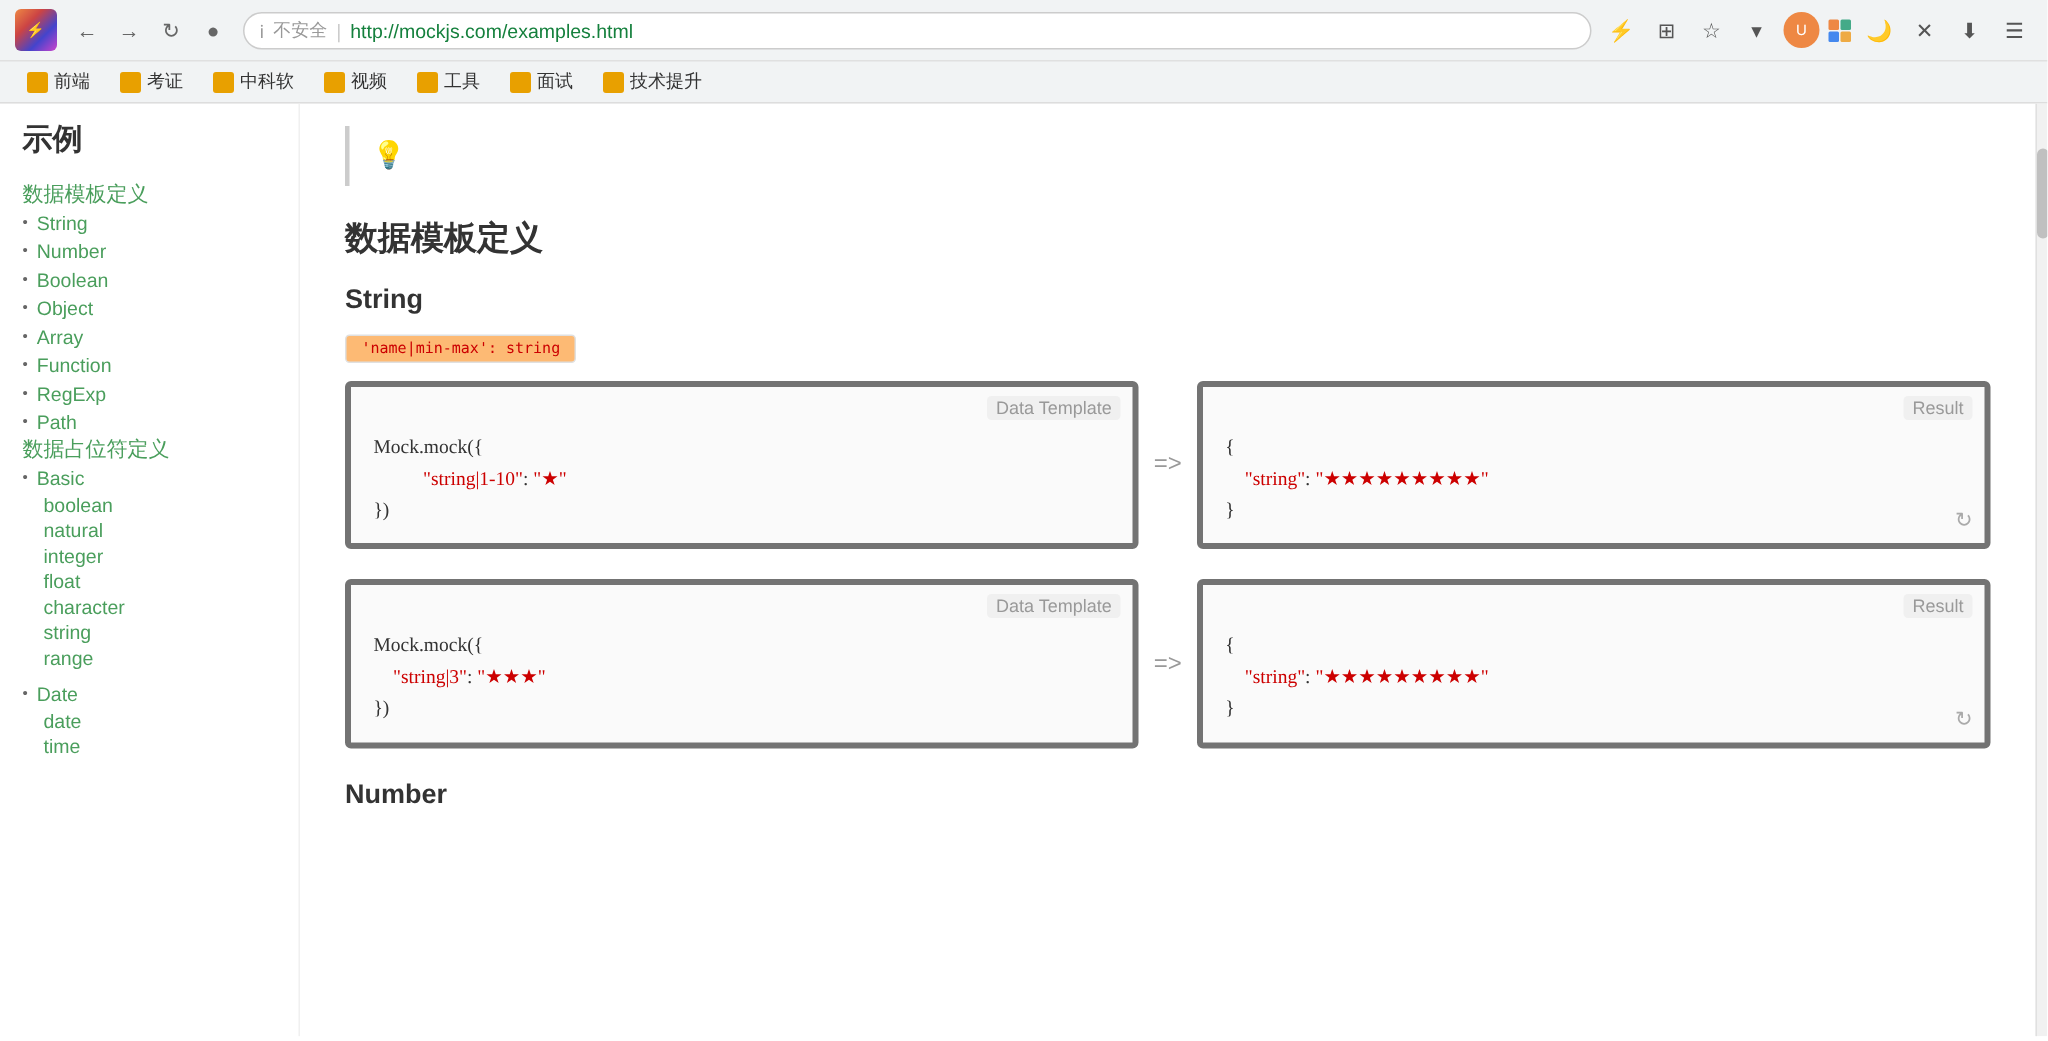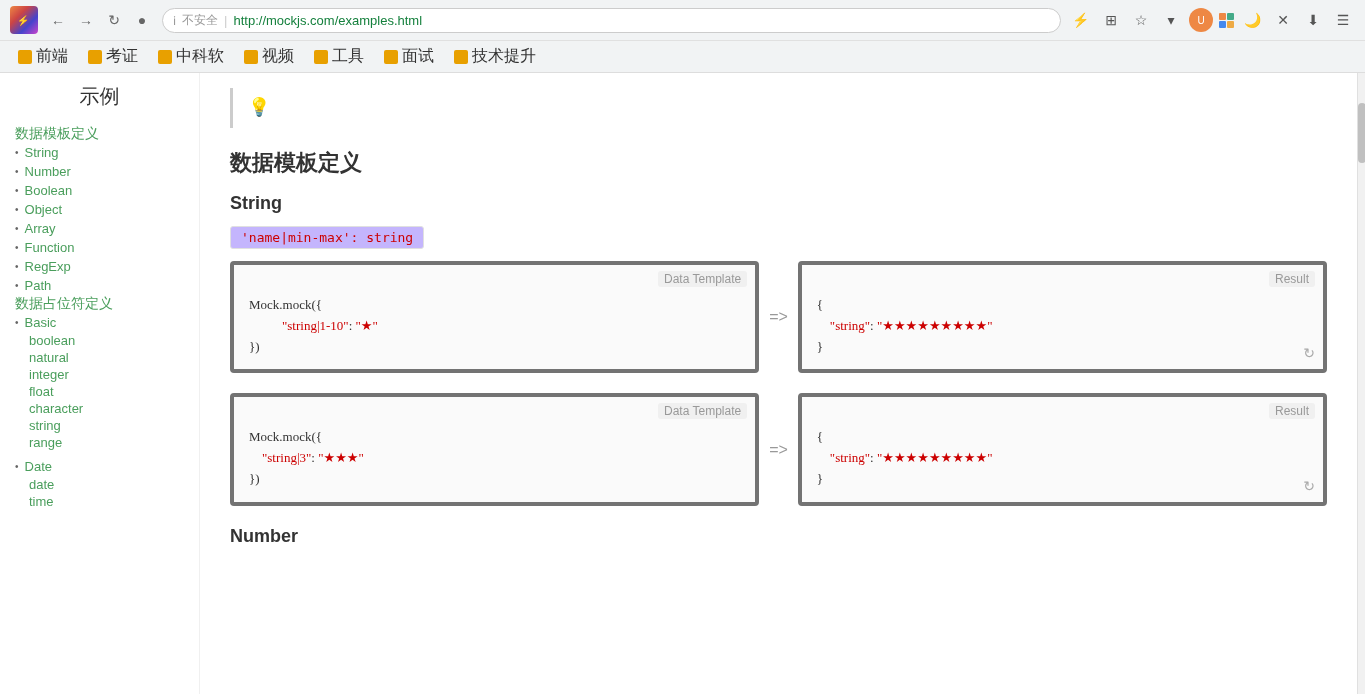--- a/index.html
+++ b/index.html
@@ -63,21 +63,21 @@
       border-top: 1px solid #e0e0e0;
       background: #f1f3f4;
     }
     .bookmark-item {
       display: flex;
       align-items: center;
       gap: 4px;
       padding: 2px 8px;
       cursor: pointer;
       border-radius: 4px;
-      font-size: 16px;
+      font-size: 12px;
       color: #333;
     }
     .bookmark-icon {
       width: 14px; height: 14px;
       background: #e8a000;
       border-radius: 2px;
       display: inline-block;
     }
 
     
@@ -92,22 +92,21 @@
       width: 200px;
       padding: 10px 15px;
       overflow-y: auto;
       flex-shrink: 0;
       border-right: 1px solid #f0f0f0;
     }
     .page-title {
       font-size: 20px;
       color: #333;
       margin-bottom: 15px;
-      font-weight: normal;
-      text-align: center;
+      font-weight: bold;
     }
     .sidebar-section-title {
       color: #4a9e5c;
       font-size: 14px;
       margin-bottom: 8px;
       margin-top: 10px;
       cursor: pointer;
       text-decoration: none;
     }
     .sidebar-item {
@@ -163,26 +162,26 @@
     }
     .subsection-title {
       font-size: 18px;
       font-weight: bold;
       color: #333;
       margin-bottom: 12px;
     }
 
     .code-badge {
       display: inline-block;
-      background: #c4b5fd;
+      background: #fdba74;
       border: 1px solid #e0e0e0;
       border-radius: 3px;
       padding: 3px 10px;
       font-family: monospace;
-      font-size: 13px;
+      font-size: 10px;
       color: #c00;
       margin-bottom: 12px;
     }
 
     .demo-row {
       display: flex;
       align-items: stretch;
       gap: 0;
       margin-bottom: 20px;
     }

